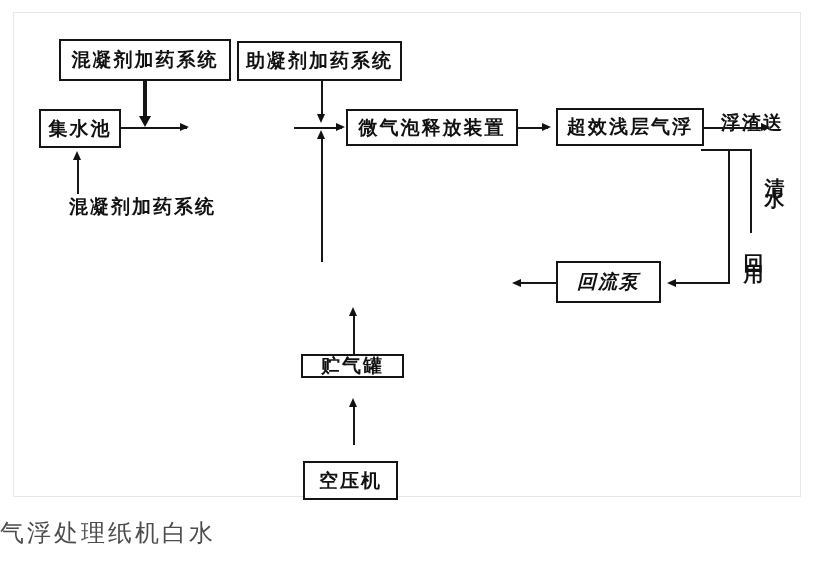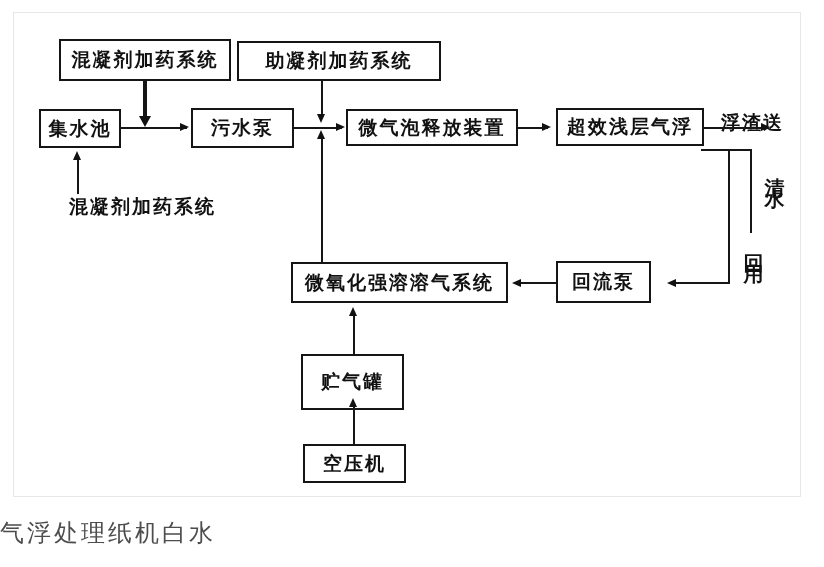--- a/index.html
+++ b/index.html
@@ -55,37 +55,35 @@
   }
 </style>
 </head>
 <body>
 
 <div class="page">
   <div class="frame">
 
     <div class="node" style="left:45px;top:26px;width:172px;height:42px;">混凝剂加药系统</div>
 
-    <div class="node" style="left:223px;top:28px;width:204px;height:40px;">助凝剂加药系统</div>
+    <div class="node" style="left:223px;top:28px;width:165px;height:40px;">助凝剂加药系统</div>
 
     <div class="node" style="left:25px;top:96px;width:82px;height:39px;font-family:Liberation Serif, serif;">集水池</div>
 
-    <div class="node" style="left:177px;top:95px;width:103px;height:40px;">污水泵</div>
 
     <div class="node" style="left:332px;top:96px;width:172px;height:37px;">微气泡释放装置</div>
 
     <div class="node" style="left:542px;top:95px;width:148px;height:38px;">超效浅层气浮</div>
 
-    <div class="node" style="left:277px;top:249px;width:217px;height:41px;">微氧化强溶溶气系统</div>
 
-    <div class="node" style="left:542px;top:248px;width:95px;height:42px;">回流泵</div>
+    <div class="node" style="left:542px;top:248px;width:105px;height:42px;font-style:italic;">回流泵</div>
 
-    <div class="node" style="left:287px;top:341px;width:103px;height:56px;">贮气罐</div>
+    <div class="node" style="left:287px;top:341px;width:103px;height:24px;">贮气罐</div>
 
-    <div class="node" style="left:289px;top:431px;width:103px;height:39px;">空压机</div>
+    <div class="node" style="left:289px;top:448px;width:95px;height:39px;">空压机</div>
 
     <div class="lbl" style="left:707px;top:50px;line-height:38px;text-align:left;margin-top:40px;">
       <div>浮渣送</div>
     </div>
 
     <div class="lbl lbl-v" style="left:748px;top:149px;">清水</div>
 
     <div class="lbl lbl-v" style="left:727px;top:226px;">回用</div>
 
     <div class="lbl" style="left:55px;top:181px;">混凝剂加药系统</div>

